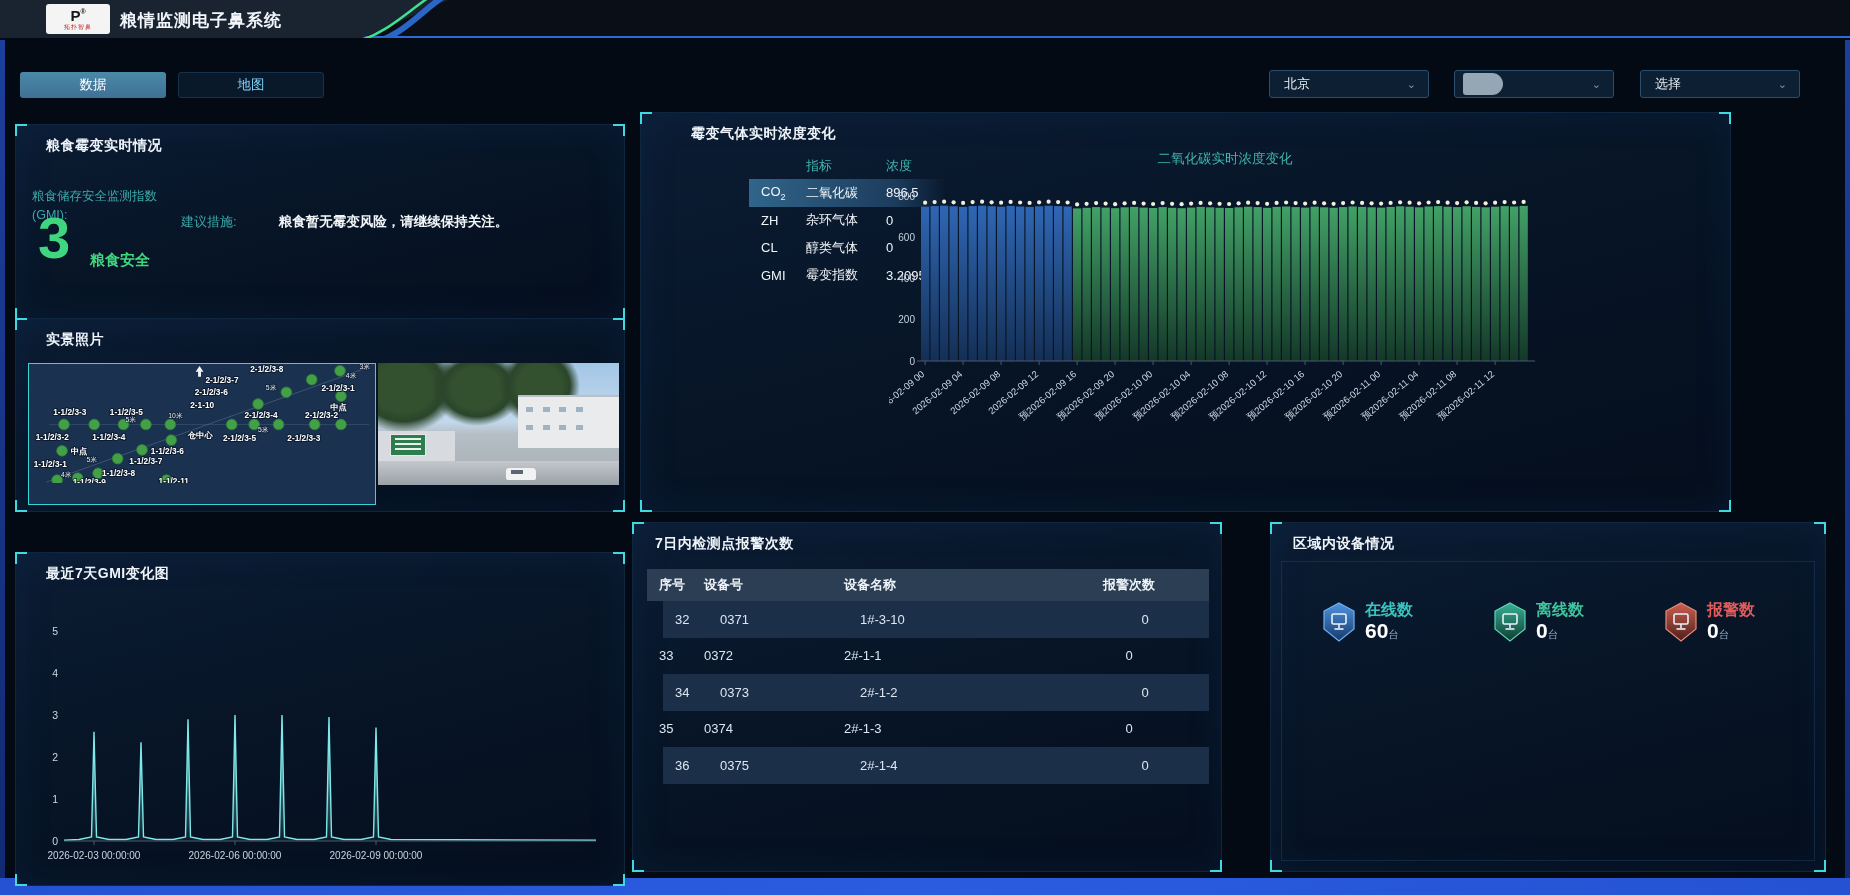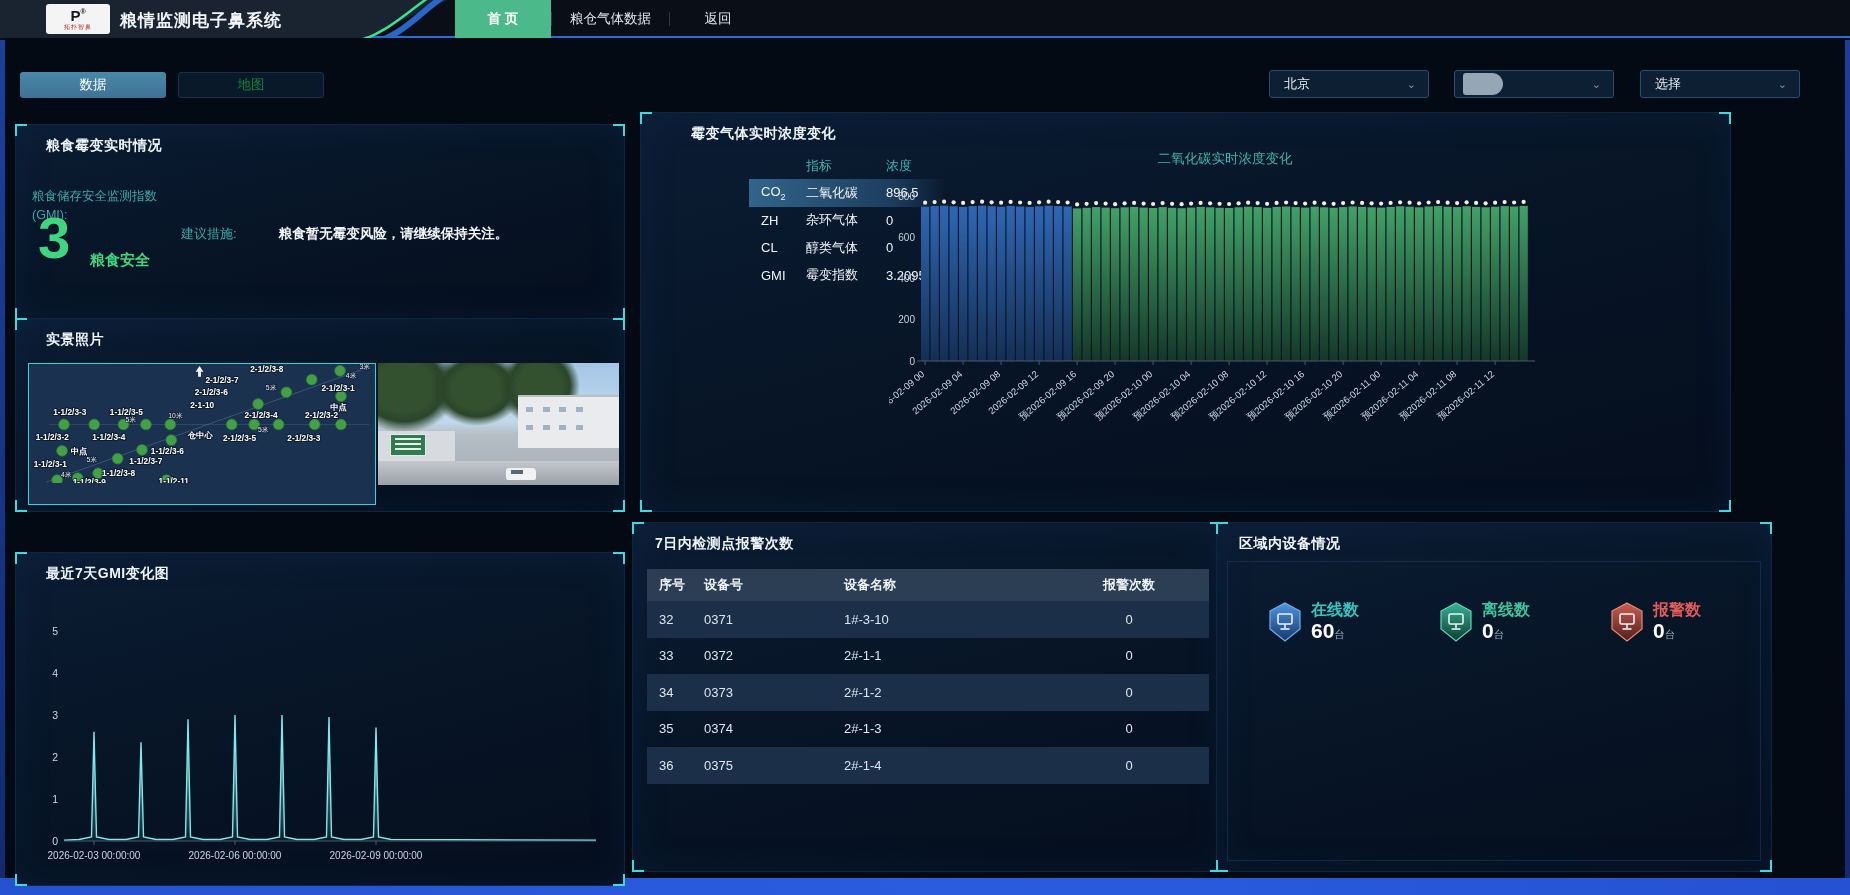--- a/index.html
+++ b/index.html
@@ -25,41 +25,41 @@
 
   
   .edge-left{position:absolute;left:0;top:40px;width:5px;height:838px;background:linear-gradient(#1c3f9d,#122a72);}
   .edge-right{position:absolute;right:0;top:40px;width:5px;height:838px;background:linear-gradient(#1c3f9d;#122a72);background:linear-gradient(#1c3f9d,#122a72);}
   .edge-bottom{position:absolute;left:0;top:878px;width:1850px;height:17px;background:linear-gradient(90deg,#2452d2,#2b5ce0 50%,#2452d2);}
 
   
   .btn{position:absolute;top:72px;width:146px;height:26px;border-radius:3px;display:flex;align-items:center;justify-content:center;
     font-size:13.5px;cursor:pointer;}
   .btn-data{left:20px;background:linear-gradient(#4a88a8,#3e7195);color:#fff;}
-  .btn-map{left:178px;background:#0a1929;border:1px solid #16314b;color:#15803d;}
+  .btn-map{left:178px;background:#0a1929;border:1px solid #16314b;color:#7dd3fc;}
   .select{position:absolute;top:70px;height:28px;background:#0d1f33;border:1px solid #2a4e6e;border-radius:3px;
     display:flex;align-items:center;color:#e6edf3;font-size:13px;padding:0 12px 0 14px;cursor:pointer;}
   .select .chev{margin-left:auto;color:#7d93a8;font-size:11px;}
   .select .pill{width:40px;height:22px;background:#95a7b4;border-radius:3px 11px 11px 3px;margin-left:-6px;}
 
   
   .panel{position:absolute;background:linear-gradient(165deg,#0b1c33 0%,#071527 45%,#050e1d 100%);
     border:1px solid #102固540;border:1px solid #10263f;box-shadow:inset 0 0 34px rgba(20,60,110,.22);}
   .corner{position:absolute;width:12px;height:12px;}
   .corner.tl{left:-1px;top:-1px;border-left:2px solid #3fd9df;border-top:2px solid #3fd9df;}
   .corner.tr{right:-1px;top:-1px;border-right:2px solid #3fd9df;border-top:2px solid #3fd9df;}
   .corner.bl{left:-1px;bottom:-1px;border-left:2px solid #3fd9df;border-bottom:2px solid #3fd9df;}
   .corner.br{right:-1px;bottom:-1px;border-right:2px solid #3fd9df;border-bottom:2px solid #3fd9df;}
   .panel-title{position:absolute;left:30px;top:12px;font-size:14px;font-weight:bold;color:#eef4fa;letter-spacing:.5px;}
 
   
   .gmi-label{position:absolute;left:16px;top:62px;font-size:12.5px;color:#3da8a8;line-height:1.5;}
   .gmi-big{position:absolute;left:22px;top:84px;font-size:58px;font-weight:bold;color:#3fd67f;line-height:1;}
   .gmi-status{position:absolute;left:74px;top:126px;font-size:15px;font-weight:bold;color:#3fd67f;}
-  .advice{position:absolute;left:165px;top:100px;display:flex;gap:42px;align-items:center;}
+  .advice{position:absolute;left:165px;top:88px;display:flex;gap:42px;align-items:center;}
   .advice-label{font-size:13px;color:#3da8a8;}
   .advice-text{font-size:13.5px;font-weight:bold;color:#f3f6f9;}
 
   
   .minimap{position:absolute;left:12px;top:44px;width:348px;height:142px;background:#1a3150;border:1.5px solid #35d5d5;}
   .photo{position:absolute;left:362px;top:44px;width:241px;height:122px;overflow:hidden;
     background:linear-gradient(#a4c6e6 0%,#c2d9ec 48%,#b6bfc6 58%,#a6abb2 100%);}
   .tree{position:absolute;background:radial-gradient(closest-side,#33502f 55%,#2a452a 75%,rgba(40,66,42,0) 100%);}
   .building{position:absolute;left:58%;top:26%;width:43%;height:44%;background:#e9ebed;border-top:2px solid #b9c0c7;}
   .bwin{position:absolute;background:#9fb3c4;width:7%;height:10%;}
@@ -78,21 +78,21 @@
     color:#f0f4f8;font-size:13px;cursor:pointer;}
   .gas-row.hl{background:linear-gradient(90deg,#31658b 0%,#1c3c5c 75%,rgba(18,38,62,.1) 100%);}
   .gas-row sub{font-size:9px;}
 
   
   .alarm-table{position:absolute;left:14px;top:46px;width:562px;font-size:13px;}
   .al-head{display:grid;grid-template-columns:45px 140px 230px 110px;height:32px;align-items:center;
     background:#2c3e53;color:#eef3f8;font-weight:bold;padding-left:12px;}
   .al-row{display:grid;grid-template-columns:45px 140px 230px 110px;height:36.5px;align-items:center;
     color:#dce6f0;padding-left:12px;}
-  .al-row.alt{background:#1c2f48;}
+  .al-row.alt{background:#1c2f48;margin-left:16px;}
   .al-center{text-align:center;}
 
   
   .dev-inner{position:absolute;left:10px;top:38px;right:10px;bottom:10px;border:1px solid rgba(42,80,120,.35);}
   .dev-subtitle{position:absolute;left:0;top:46px;width:100%;text-align:center;color:#3fc3bd;font-size:13.5px;font-weight:bold;}
   .dev-stats{position:absolute;left:50px;right:70px;top:78px;display:flex;justify-content:space-between;}
   .dev-item{display:flex;align-items:center;gap:8px;}
   .dev-texts{display:flex;flex-direction:column;line-height:1.15;}
   .dev-label{font-size:16px;font-weight:bold;}
   .dev-value{font-size:21px;font-weight:bold;color:#fff;}
@@ -109,27 +109,20 @@
     <div class="navbar-left"></div>
     <svg class="swoosh" viewBox="0 0 130 38">
       <path d="M30,44 C62,36 78,14 104,-4" stroke="#2a66c8" stroke-width="6" fill="none"></path>
       <path d="M15,42 C45,34 62,16 88,-2" stroke="#3fe08f" stroke-width="2.5" fill="none"></path>
     </svg>
     <div class="logo-box">
       <div class="logo-glyph"><span>P</span><span class="reg">®</span></div>
       <div class="logo-sub">拓扑智鼻</div>
     </div>
     <div class="app-title">粮情监测电子鼻系统</div>
-    <div class="nav-tabs">
-        <div class="nav-tab active">首 页</div>
-        <div class="tab-sep"></div>
-        <div class="nav-tab">粮仓气体数据</div>
-        <div class="tab-sep"></div>
-        <div class="nav-tab">返回</div>
-      </div>
   </div>
 
   <div class="edge-left"></div>
   <div class="edge-right"></div>
   <div class="edge-bottom"></div>
 
   <div class="btn btn-data">数据</div>
   <div class="btn btn-map">地图</div>
   <div id="selects">
       <div class="select" style="left: 1269px; width: 160px; justify-content: flex-end;">
@@ -542,21 +535,21 @@
           <div class="al-row alt">
             <span>36</span>
             <span>0375</span>
             <span>2#-1-4</span>
             <span class="al-center">0</span>
           </div>
         </div>
     </div>
   </div>
 
-  <div class="panel" style="left:1216px;top:522px;width:556px;height:350px;padding-left:16px;">
+  <div class="panel" style="left:1270px;top:522px;width:556px;height:350px;padding-left:16px;">
     <span class="corner tl"></span>
       <span class="corner tr"></span>
       <span class="corner bl"></span>
       <span class="corner br"></span>
     <div class="panel-title" style="left:22px;">区域内设备情况</div>
     <div class="dev-inner"></div>
     <div class="dev-stats" id="dev-stats">
         <div class="dev-item">
           <svg width="36" height="40" viewBox="0 0 36 40">
             <defs>

